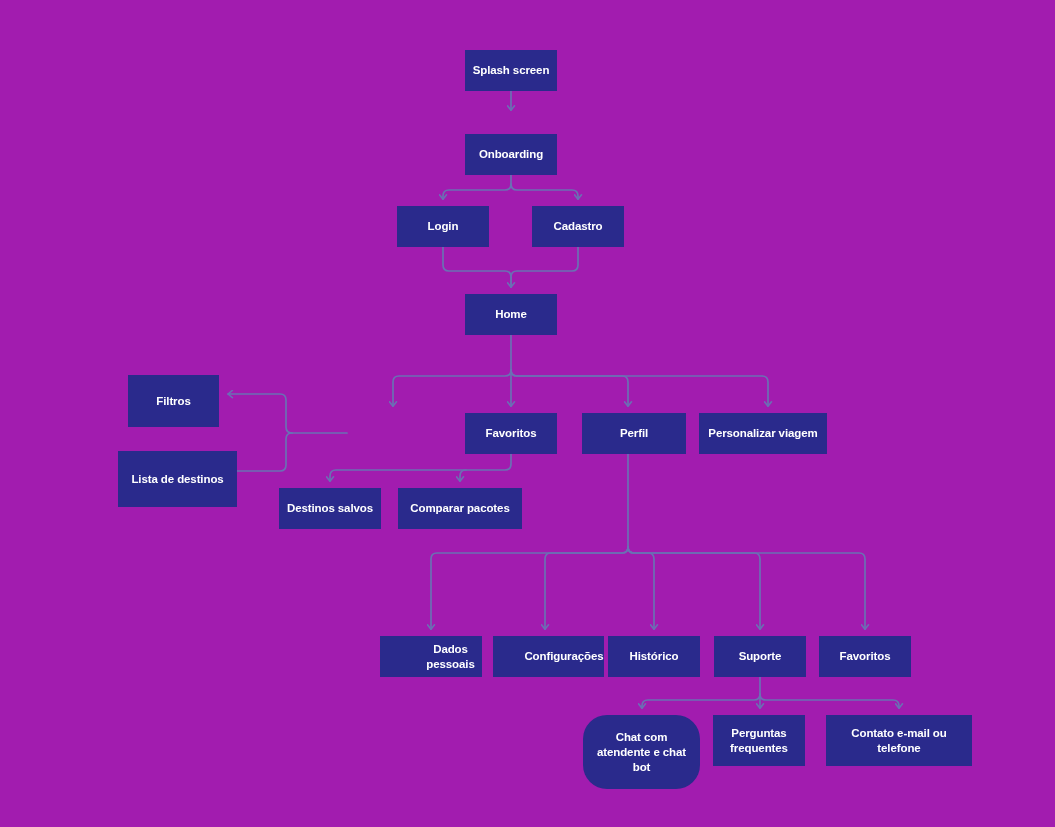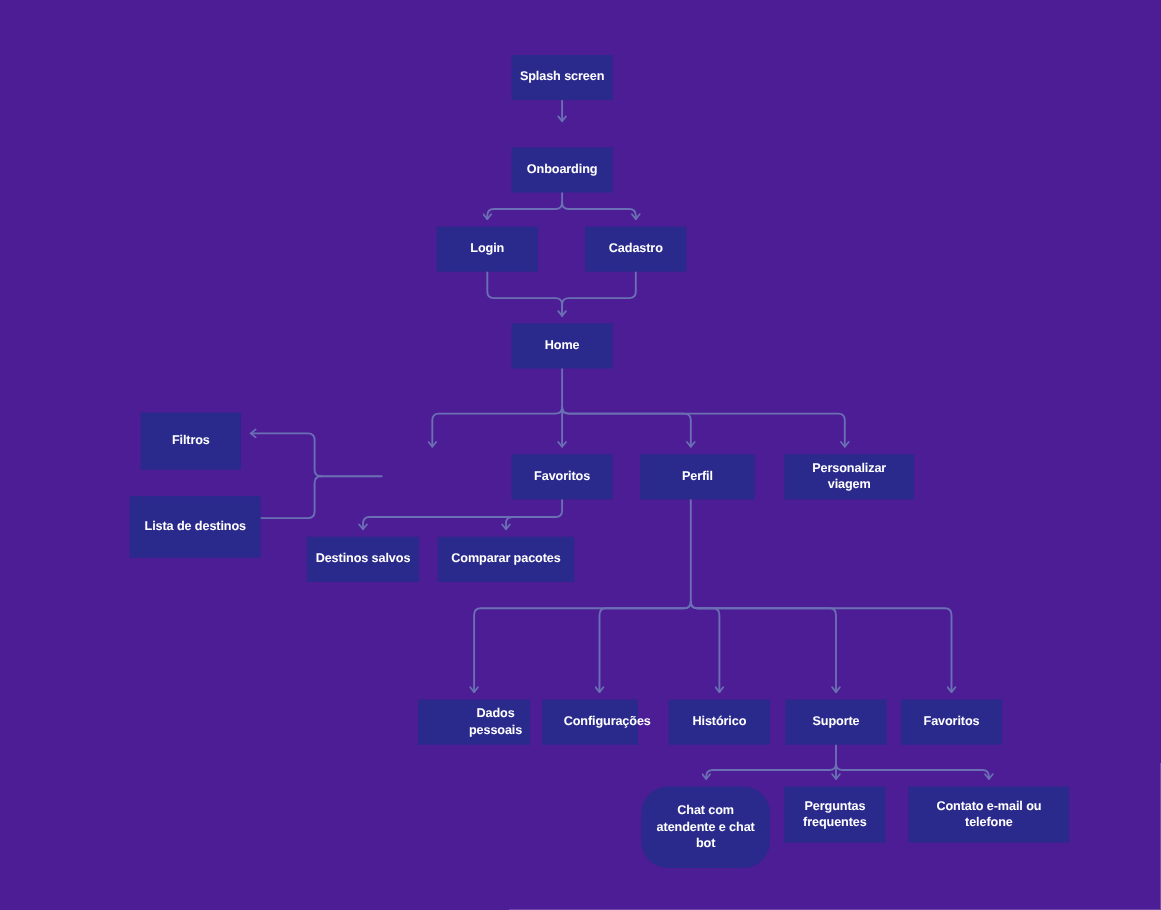--- a/index.html
+++ b/index.html
@@ -11,21 +11,21 @@
     width: 1055px;
     height: 827px;
     background: #e9e9e9;
     font-family: "Liberation Sans", sans-serif;
     overflow: hidden;
   }
   #canvas {
     position: relative;
     width: 1055px;
     height: 827px;
-    background: #4c1d95;
+    background: #a21caf;
   }
   #wires {
     position: absolute;
     left: 0;
     top: 0;
     width: 1055px;
     height: 827px;
     pointer-events: none;
   }
   .node {
@@ -131,37 +131,37 @@
 
 
   <div class="node" style="left:465px;top:413px;width:92px;height:41px;">
     <span>Favoritos</span>
   </div>
 
   <div class="node" style="left:582px;top:413px;width:104px;height:41px;align-items:center;">
     <span>Perfil</span>
   </div>
 
-  <div class="node" style="left:699px;top:413px;width:118px;height:41px;margin-left:14px;">
+  <div class="node" style="left:699px;top:413px;width:128px;height:41px;">
     <span>Personalizar viagem</span>
   </div>
 
   <div class="node" style="left:279px;top:488px;width:102px;height:41px;">
     <span>Destinos salvos</span>
   </div>
 
   <div class="node" style="left:398px;top:488px;width:124px;height:41px;">
     <span>Comparar pacotes</span>
   </div>
 
   <div class="node" style="left:380px;top:636px;width:102px;height:41px;padding-left:44px;">
     <span>Dados pessoais</span>
   </div>
 
-  <div class="node" style="left:493px;top:636px;width:87px;height:41px;padding-left:36px;">
+  <div class="node" style="left:493px;top:636px;width:111px;height:41px;padding-left:36px;">
     <span>Configurações</span>
   </div>
 
   <div class="node" style="left:608px;top:636px;width:92px;height:41px;">
     <span>Histórico</span>
   </div>
 
   <div class="node" style="left:714px;top:636px;width:92px;height:41px;">
     <span>Suporte</span>
   </div>

